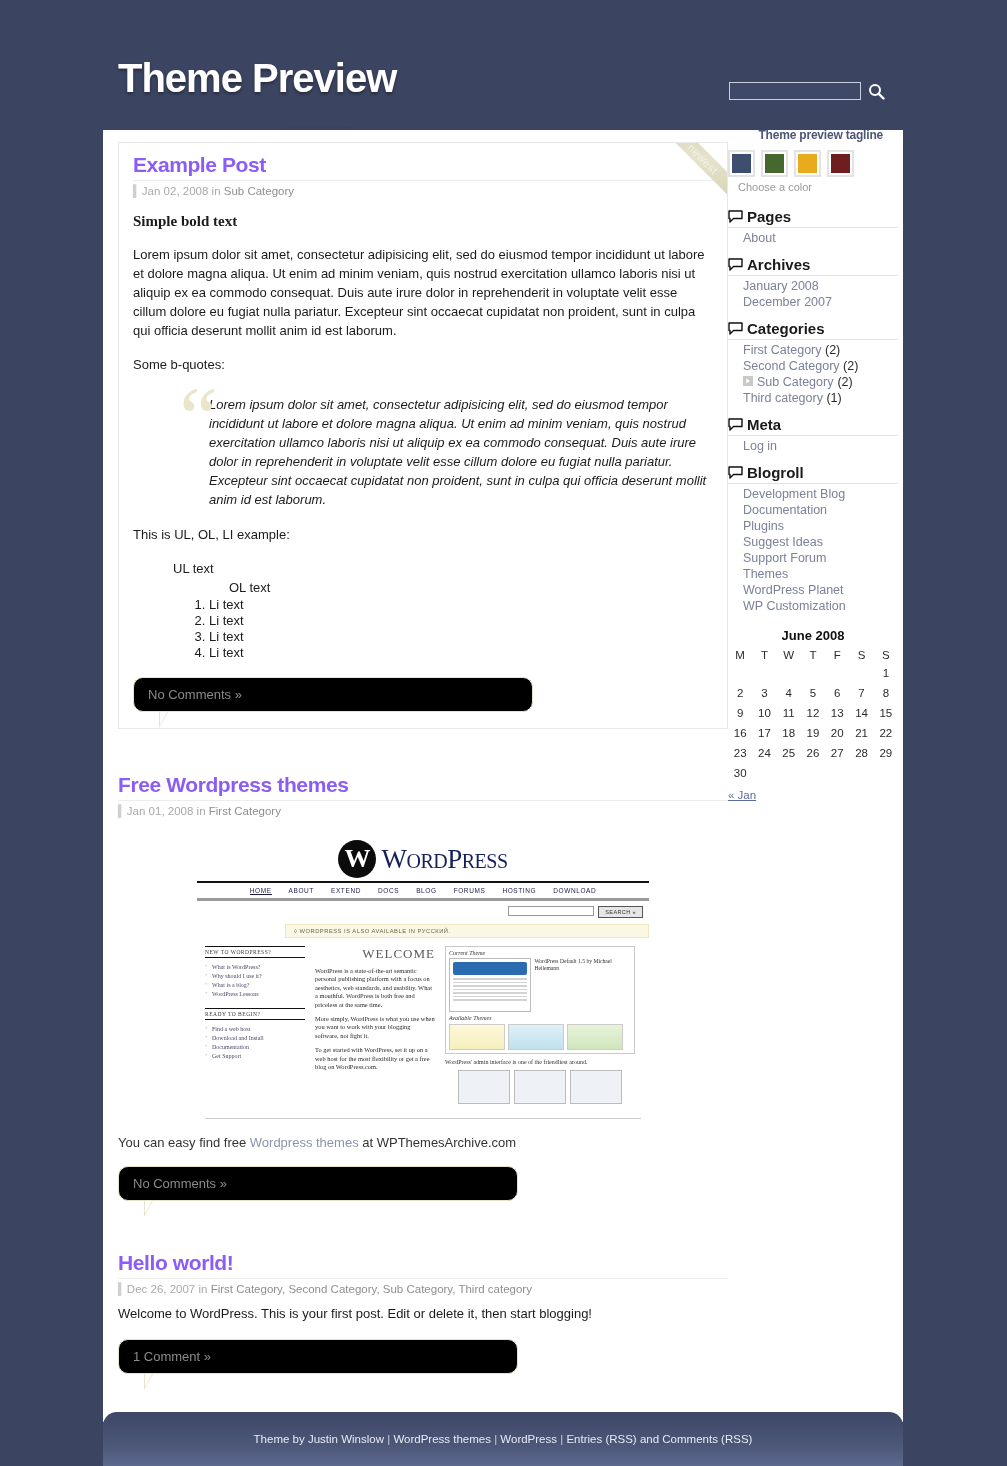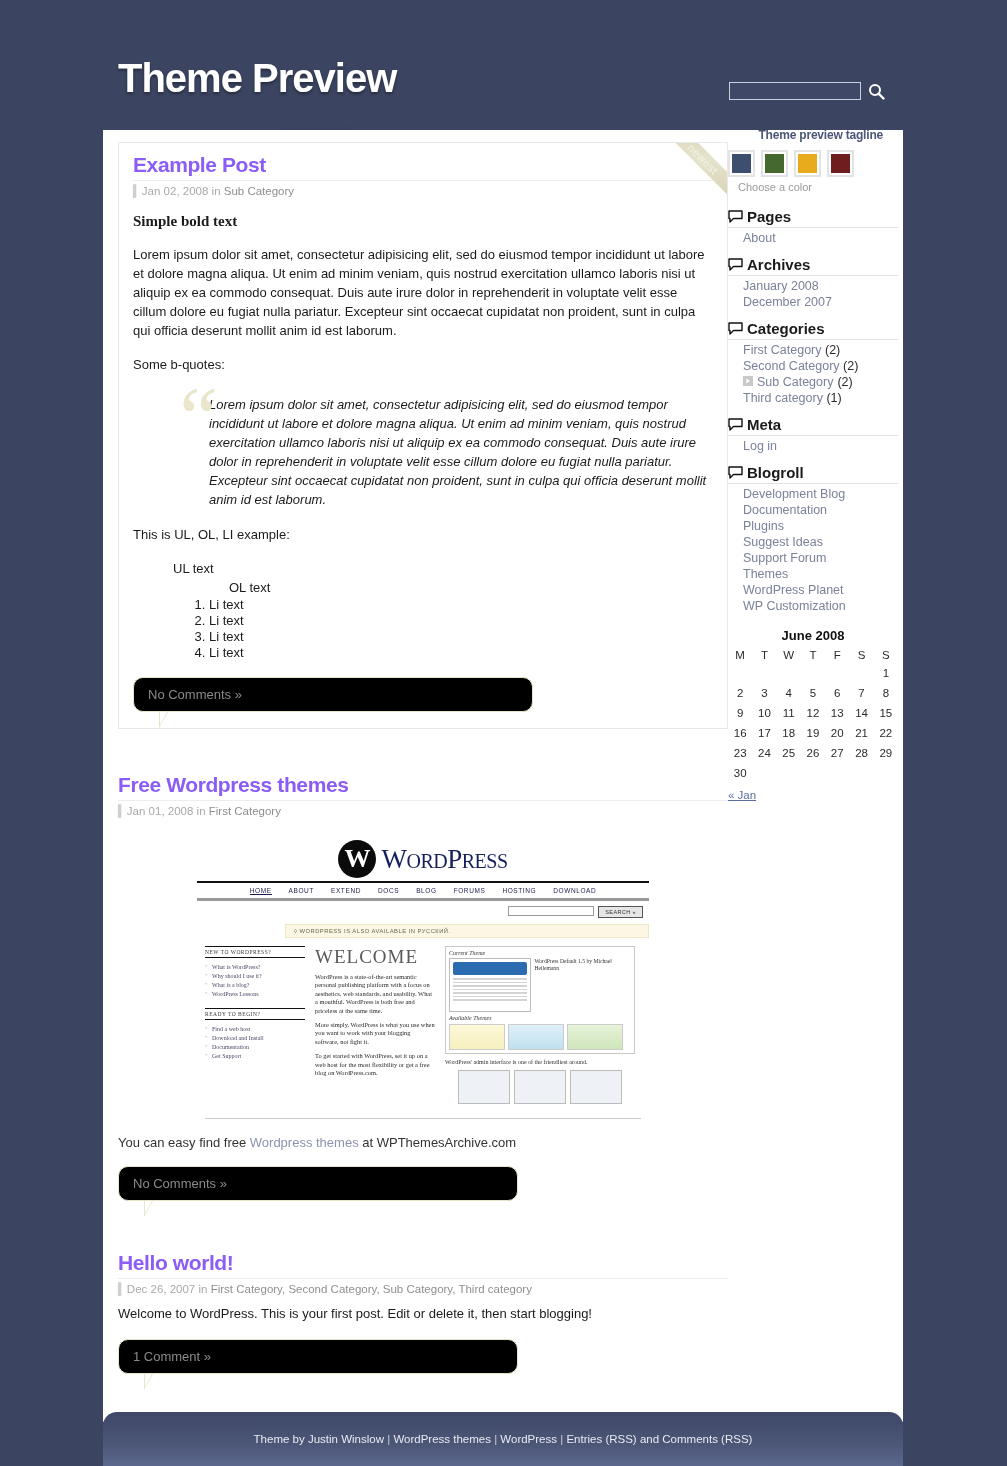--- a/index.html
+++ b/index.html
@@ -219,21 +219,21 @@
     font-family:"Liberation Sans", sans-serif;
   }
   .wp-cols { display:flex; gap:10px; padding:8px 8px 6px 8px; }
   .wp-c1 { width:100px; font-size:5.8px; color:#3a3a3a; }
   .wp-c2 { width:120px; }
   .wp-c3 { width:190px; }
   .wp-sect { border-top:1px solid #111; border-bottom:1px solid #111; padding:2px 0; font-size:5.5px; letter-spacing:.5px; margin-bottom:4px; }
   .wp-c1 ul { list-style:none; margin:0 0 10px 0; padding:0; }
   .wp-c1 li { padding:1.5px 0 1.5px 7px; position:relative; font-size:6px; color:#4a4a6a; }
   .wp-c1 li:before { content:"\25CB"; position:absolute; left:0; top:1px; font-size:4px; color:#888; }
-  .wp-welcome { font-size:19px; color:#5a5a5a; letter-spacing:1px; margin-bottom:5px; }
+  .wp-welcome { font-size:13px; color:#5a5a5a; letter-spacing:1px; margin-bottom:5px;text-align:right; }
   .wp-c2 p { margin:0 0 6px 0; font-size:6.4px; line-height:8.4px; color:#2a2a2a; }
   .wp-panel { border:1px solid #c9c9c9; padding:3px; }
   .wp-panel .lbl { font-size:6px; color:#333; font-style:italic; margin-bottom:2px; }
   .wp-theme-box { display:flex; gap:3px; margin-bottom:3px; }
   .wp-thumb { width:88px; height:54px; border:1px solid #bbb; background:#fff; overflow:hidden; }
   .wp-thumb .bluebar { height:13px; background:#2b6cb0; margin:3px; border-radius:2px; }
   .wp-thumb .lines { padding:0 3px; }
   .wp-thumb .lines i { display:block; height:1.5px; background:#d3d3d3; margin:2px 0; }
   .wp-desc { font-size:5.6px; color:#333; line-height:7px; }
   .wp-avail { display:flex; gap:3px; margin-top:3px; }

